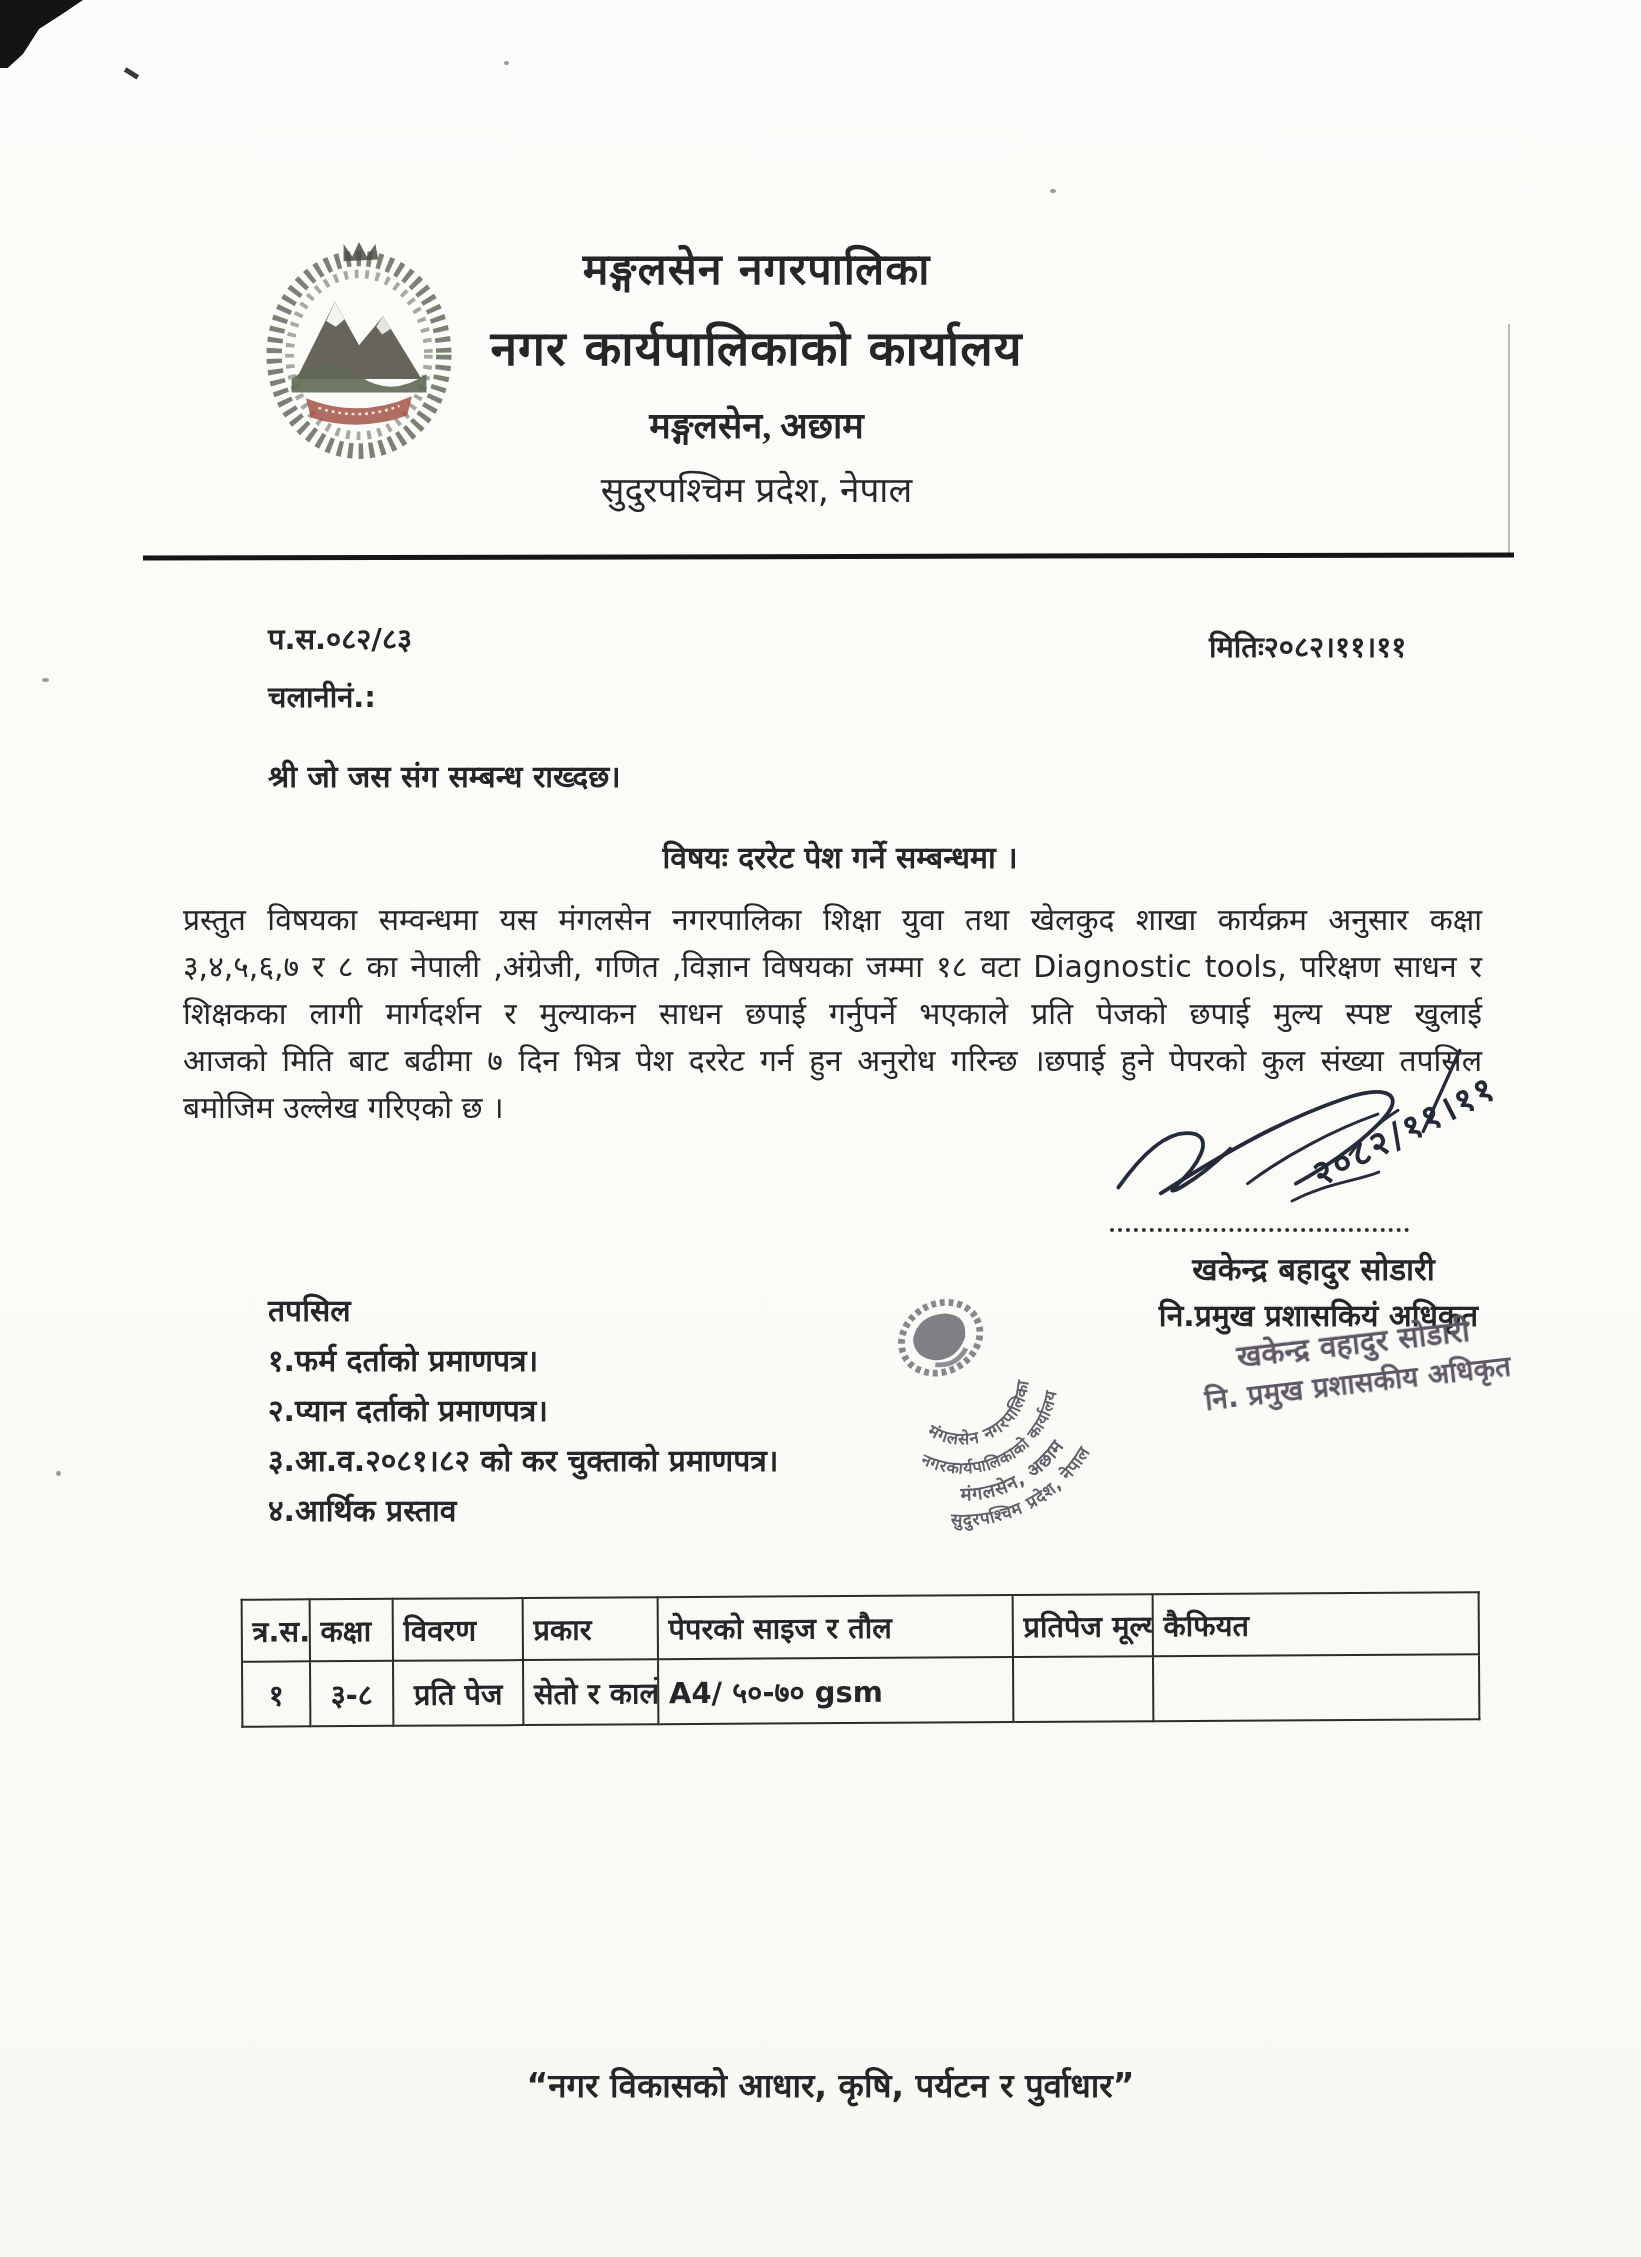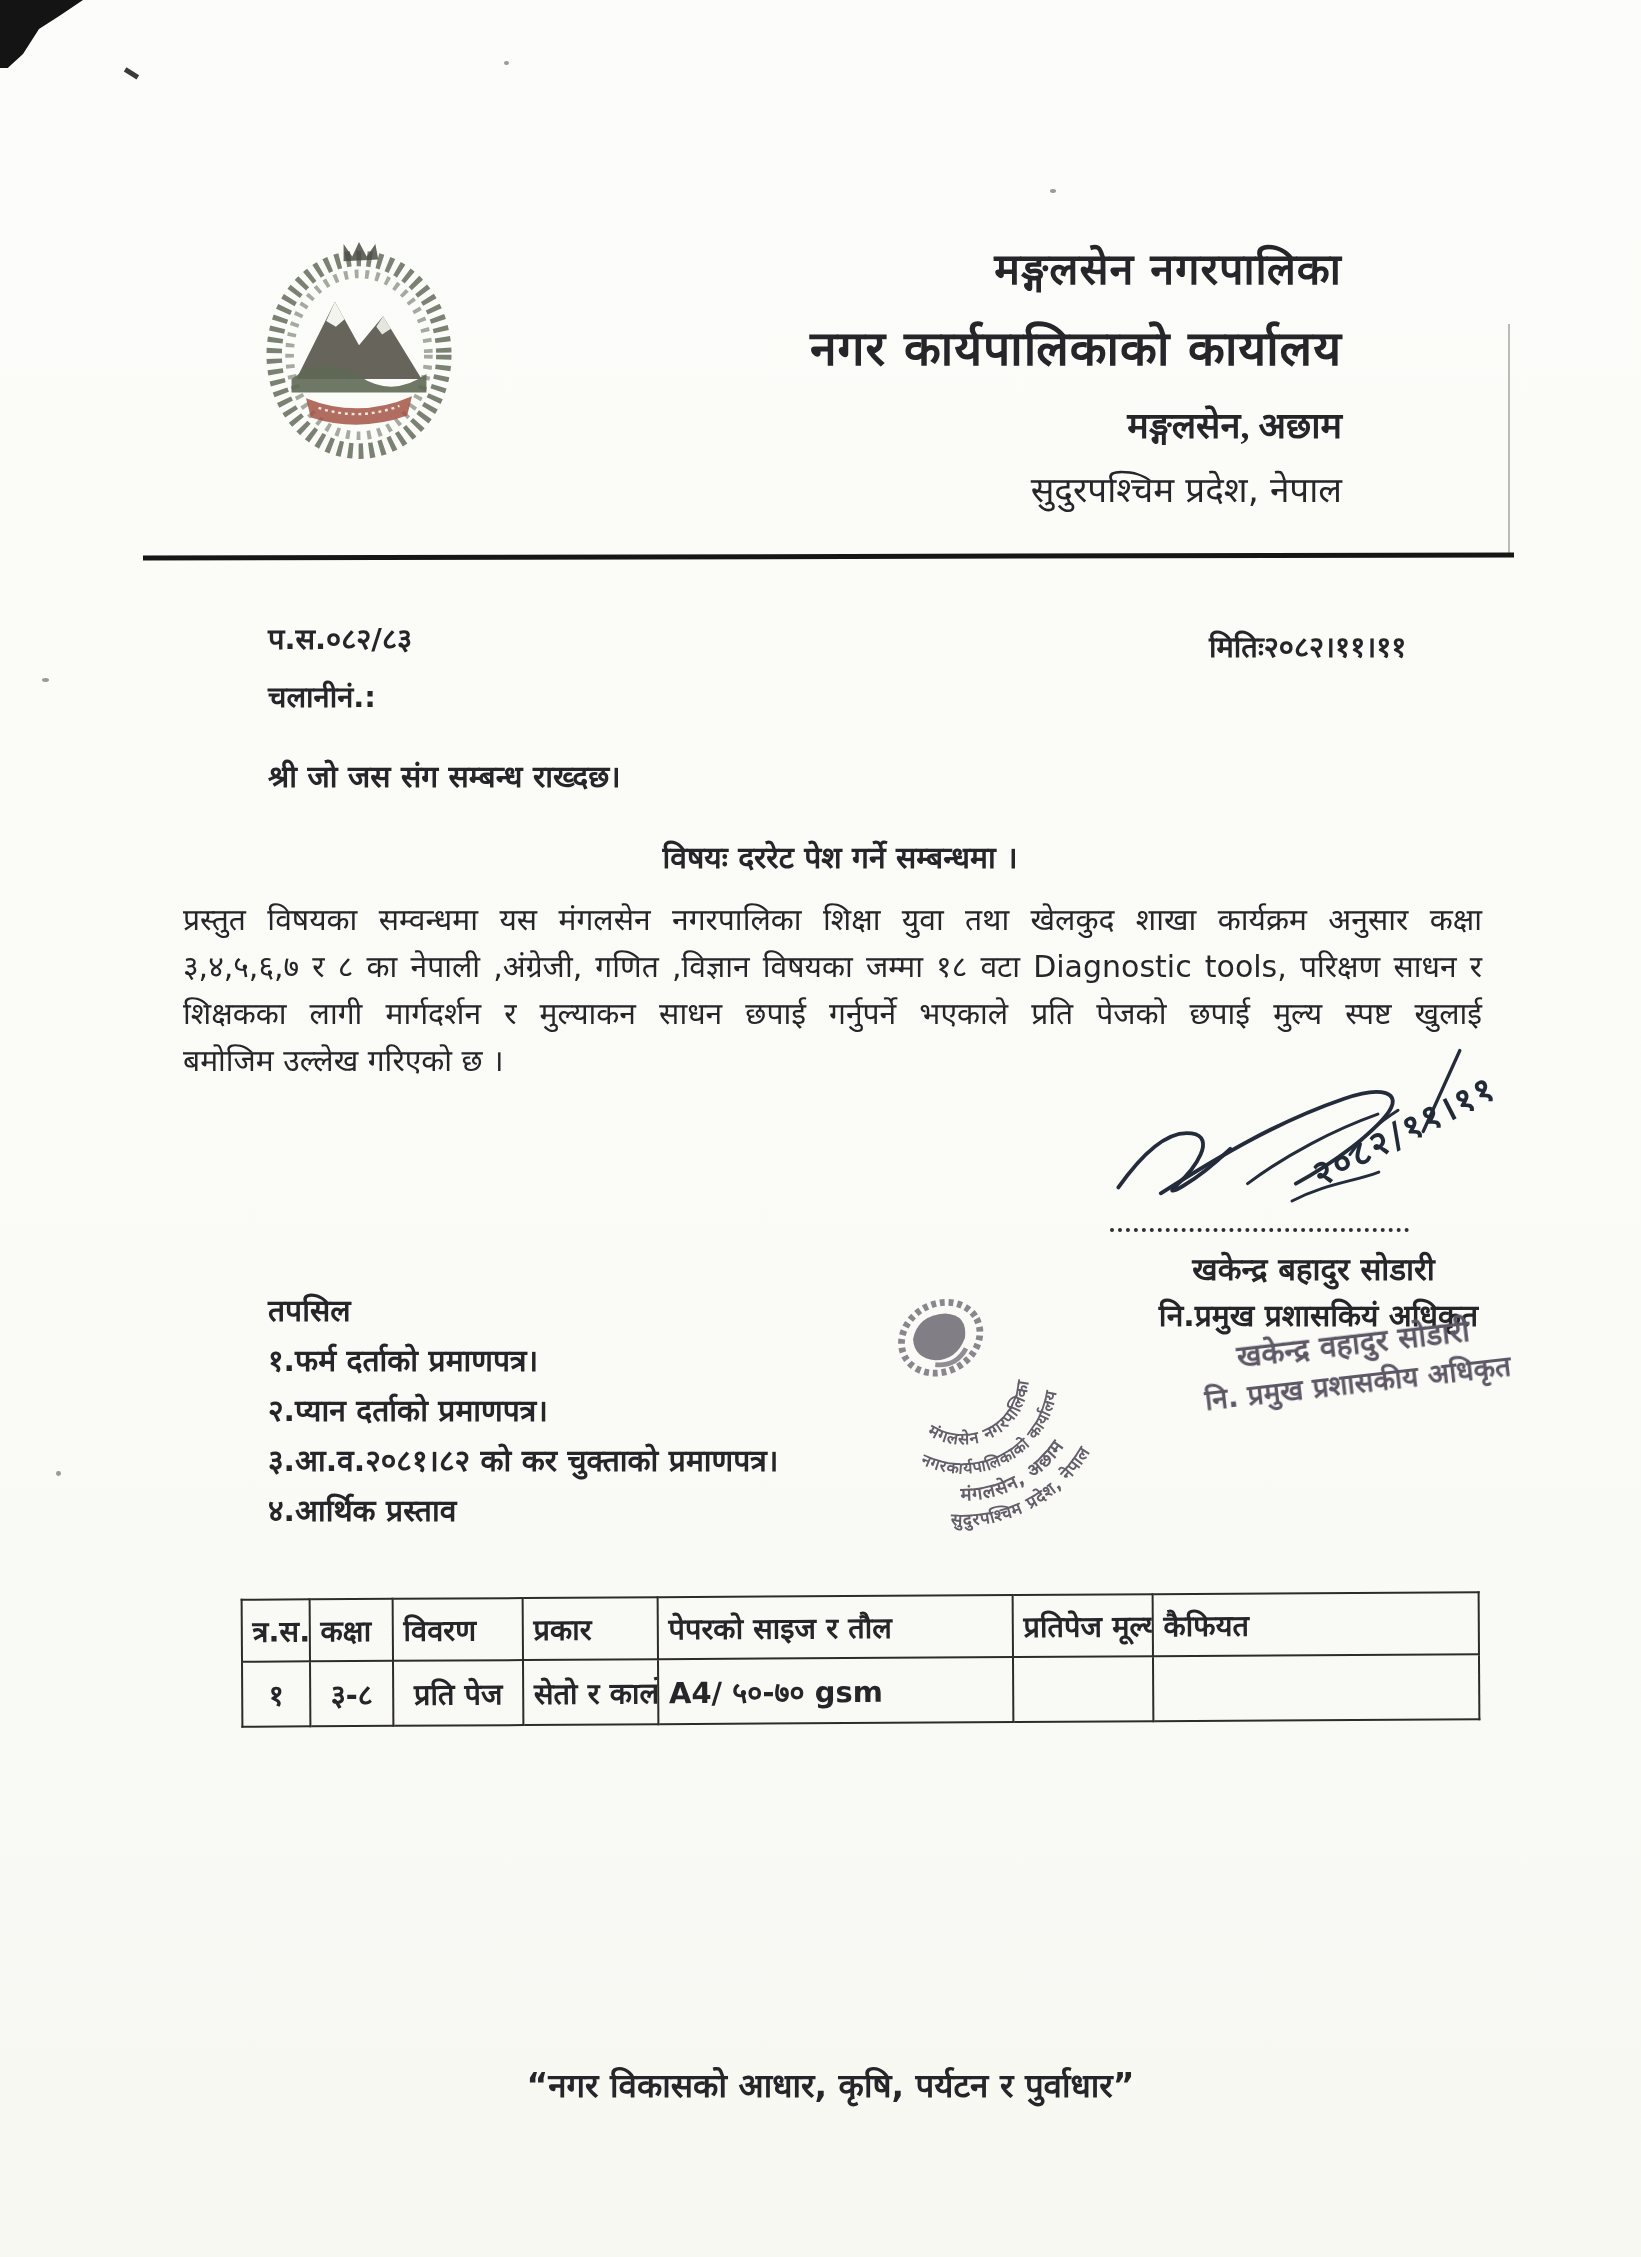--- a/index.html
+++ b/index.html
@@ -67,41 +67,42 @@
       <path d="M94 10 l9 13 l7 -15 l8 15 l9 -13 l3 16 l-36 2 Z" fill="#3a3a34" opacity=".85"></path>
       <path d="M45 150 L85 70 L110 115 L135 85 L175 150 Z" fill="#454237" opacity=".9"></path>
       <path d="M76 90 L85 70 L95 88 L86 96 Z" fill="#f4f4ef"></path>
       <path d="M128 96 L135 85 L143 98 L134 104 Z" fill="#f4f4ef" opacity=".9"></path>
       <path d="M40 150 Q75 124 110 147 Q145 170 180 145 L180 164 L40 164 Z" fill="#4e5a44" opacity=".9"></path>
       <path d="M55 170 Q110 192 165 168 L160 188 Q110 206 60 190 Z" fill="#9b4233" opacity=".85"></path>
       <path d="M68 180 Q110 194 152 178" fill="none" stroke="#efeae2" stroke-width="2.5" stroke-dasharray="3 4"></path>
     </svg>
   </div>
 
-  <div class="abs ctr" style="left:145px;top:238px;width:1197px;text-align:right;">
+  <div class="abs ctr" style="left:158px;top:238px;width:1197px;">
     <div class="org">मङ्गलसेन नगरपालिका</div>
     <div class="office" style="margin-top:17.4px;">नगर कार्यपालिकाको कार्यालय</div>
     <div class="place" style="margin-top:21px;">मङ्गलसेन, अछाम</div>
     <div class="province" style="margin-top:15.4px;">सुदुरपश्चिम प्रदेश, नेपाल</div>
   </div>
 
   <div class="abs rule" style="left:143px;top:554px;width:1371px;transform:rotate(-0.12deg);"></div>
 
   <div class="abs meta" style="left:268px;top:618px;">प.स.०८२/८३</div>
   <div class="abs meta" style="left:268px;top:676px;">चलानीनं.:</div>
   <div class="abs meta" style="left:1209px;top:626px;">मितिः२०८२।११।११</div>
 
   <div class="abs addressee" style="left:268px;top:755px;">श्री जो जस संग सम्बन्ध राख्दछ।</div>
 
   <div class="abs ctr subject" style="left:193px;top:836px;width:1294px;">विषयः दररेट पेश गर्ने सम्बन्धमा ।</div>
 
   <div class="abs" style="left:183px;top:896px;width:1299px;">
     <div class="bodyline">प्रस्तुत विषयका सम्वन्धमा यस मंगलसेन नगरपालिका शिक्षा युवा तथा खेलकुद शाखा कार्यक्रम अनुसार कक्षा</div>
     <div class="bodyline">३,४,५,६,७ र ८ का नेपाली ,अंग्रेजी, गणित ,विज्ञान विषयका जम्मा १८ वटा Diagnostic tools, परिक्षण साधन र</div>
     <div class="bodyline">शिक्षकका लागी मार्गदर्शन र मुल्याकन साधन छपाई गर्नुपर्ने भएकाले प्रति पेजको छपाई मुल्य स्पष्ट खुलाई</div>
+    <div class="bodyline">आजको मिति बाट बढीमा ७ दिन भित्र पेश दररेट गर्न हुन अनुरोध गरिन्छ ।छपाई हुने पेपरको कुल संख्या तपसिल</div>
     <div class="bodyline last">बमोजिम उल्लेख गरिएको छ ।</div>
   </div>
 
   <div class="abs" style="left:1101px;top:1035px;">
     <svg width="463" height="222" viewBox="0 0 480 230" xmlns="http://www.w3.org/2000/svg" fill="none" stroke="#242c3c" stroke-width="4" stroke-linecap="round">
       <path d="M18 158 C42 124 68 98 94 102 C120 106 98 138 78 156 C62 170 94 156 134 118"></path>
       <path d="M62 164 C122 126 182 90 252 66 C292 52 312 60 298 80 C282 102 242 132 202 154"></path>
       <path d="M152 154 C192 124 242 98 287 82" stroke-width="3.2"></path>
       <path d="M258 124 C272 104 292 88 308 78" stroke-width="3"></path>
       <path d="M334 100 L372 16" stroke-width="3.4"></path>

